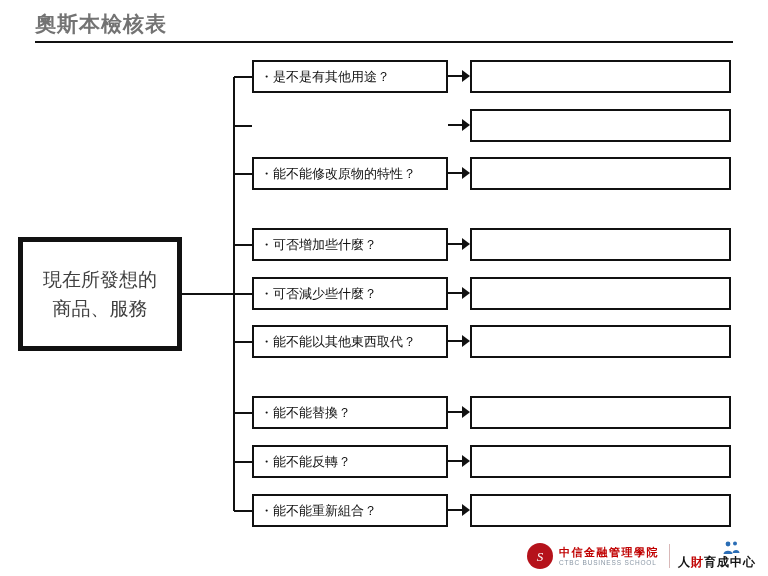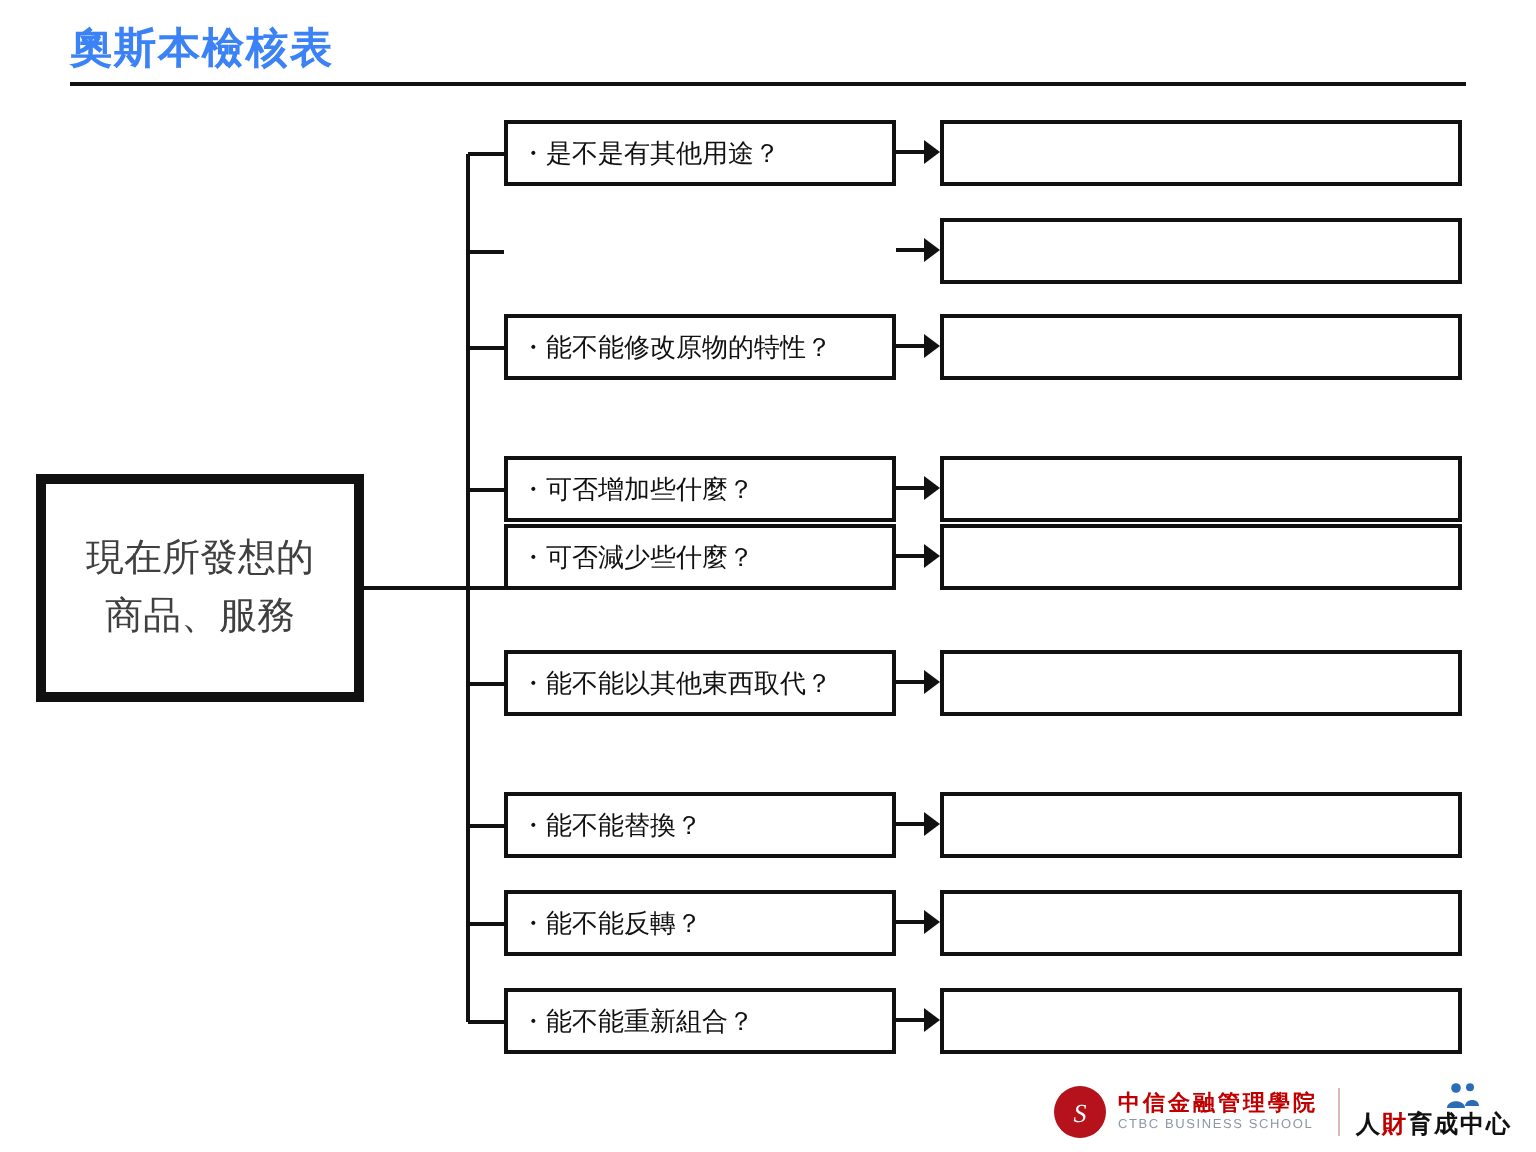--- a/index.html
+++ b/index.html
@@ -3,21 +3,21 @@
 <meta charset="utf-8">
 <style>
   html,body{margin:0;padding:0;}
   body{
     width:768px;height:576px;position:relative;background:#ffffff;
     font-family:"Liberation Sans","DejaVu Sans",sans-serif;
     overflow:hidden;color:#111;
   }
   .title{
     position:absolute;left:35px;top:10px;
-    font-size:21px;font-weight:bold;letter-spacing:1px;color:#3b82f6;
+    font-size:21px;font-weight:bold;letter-spacing:1px;color:#737373;
   }
   .title-rule{
     position:absolute;left:35px;top:41px;width:698px;height:2px;background:#111;
   }
   .source-box{
     position:absolute;left:18px;top:237px;width:164px;height:114px;
     border:5px solid #111;box-sizing:border-box;background:#fff;
     display:flex;flex-direction:column;justify-content:center;align-items:center;
     font-size:19px;line-height:1.55;text-align:center;color:#404040;
   }
@@ -117,21 +117,21 @@
   <div class="qbox">
     <span>・可否增加些什麼？</span>
   </div>
   <div class="arrow">
       <span class="arrow-line"></span>
       <span class="arrow-head"></span>
     </div>
   <div class="abox"></div>
 </div>
 
-<div class="row" style="top:262px">
+<div class="row" style="top:277px">
   <div class="qbox">
     <span>・可否減少些什麼？</span>
   </div>
   <div class="arrow">
       <span class="arrow-line"></span>
       <span class="arrow-head"></span>
     </div>
   <div class="abox"></div>
 </div>
 

